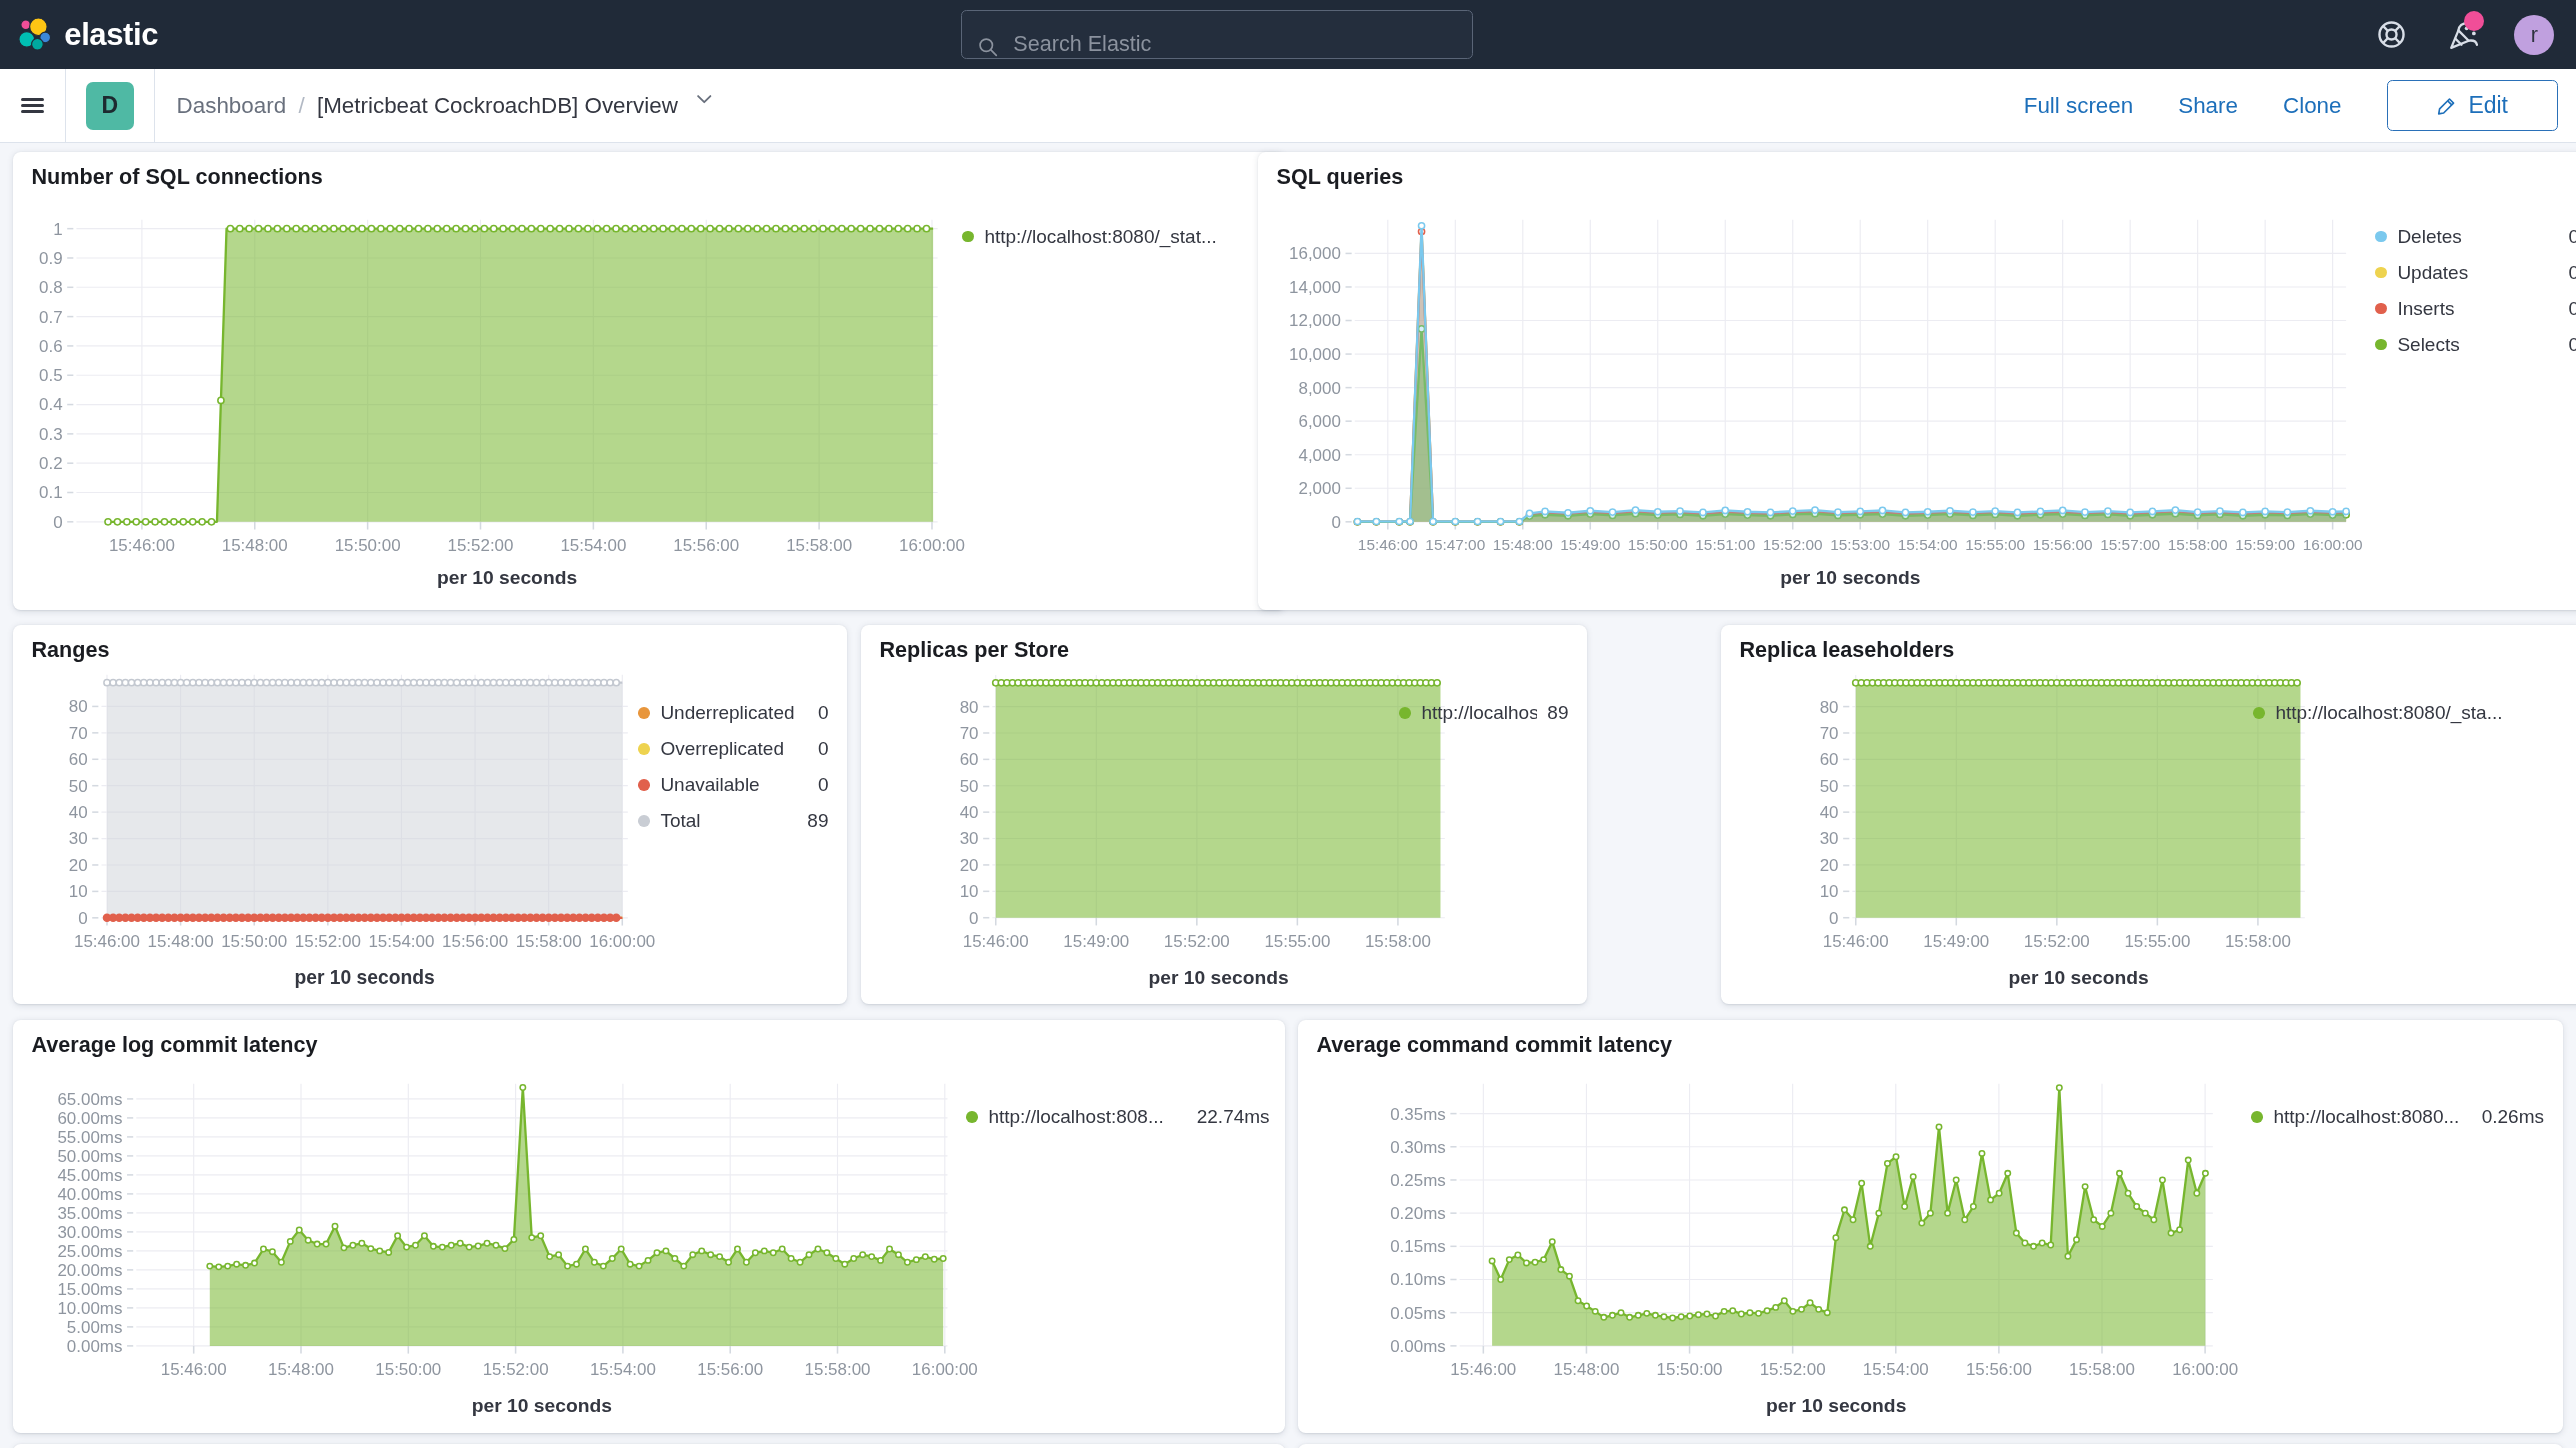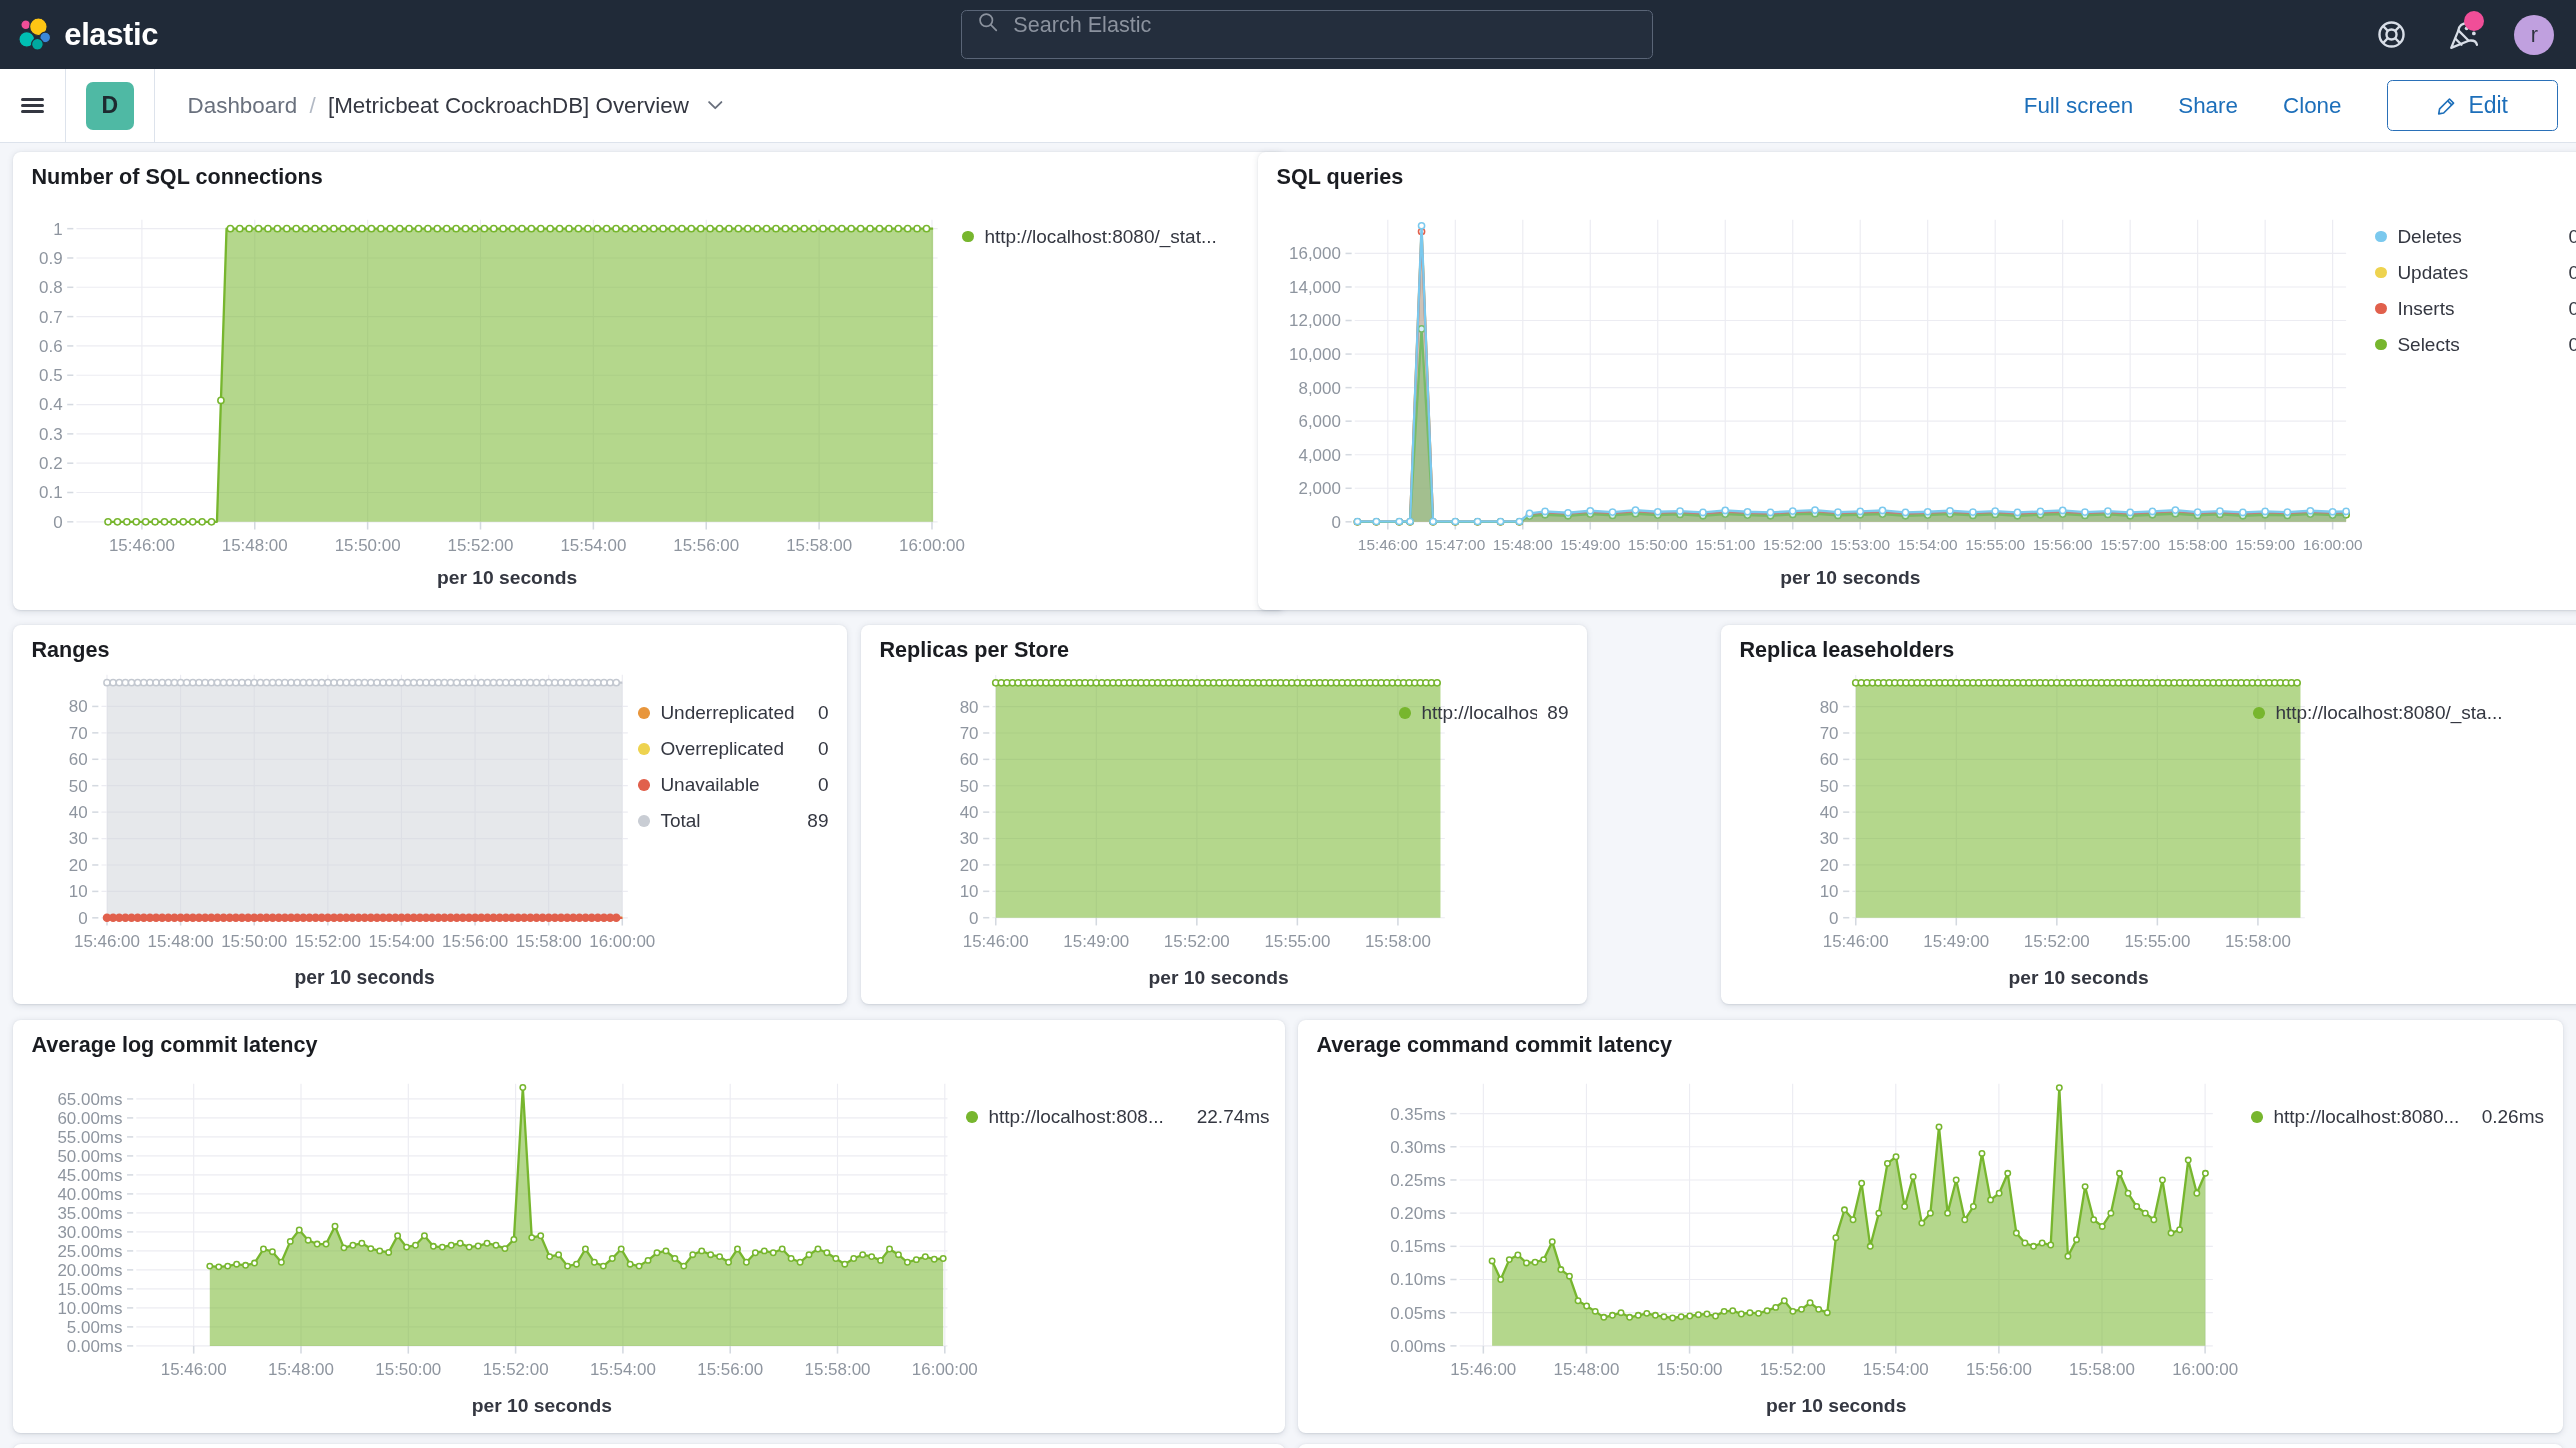--- a/index.html
+++ b/index.html
@@ -12,23 +12,23 @@
   svg { display:block; overflow:visible; font-family:inherit; }
 
   
   .header {
     position:absolute; left:0; top:0; width:2576px; height:69px;
     background:#202a38; display:flex; align-items:center;
   }
   .logo { display:flex; align-items:center; gap:12.3px; padding-left:17px; }
   .logo-text { color:#fff; font-size:31px; font-weight:bold; letter-spacing:-0.4px; }
   .search {
-    position:absolute; left:961px; top:10px; width:692px; height:49px;
+    position:absolute; left:961px; top:10px; width:512px; height:49px;
     border:1.5px solid #5a6577; border-radius:5.4px; background:#242e3d;
-    display:flex; align-items:flex-start; gap:12.3px; padding:0 15.4px;
+    display:flex; align-items:flex-end; gap:12.3px; padding:0 15.4px;
   }
   .search input {
     flex:1; background:transparent; border:none; outline:none;
     color:#cdd4de; font-size:21.6px; font-family:inherit;
   }
   .search input::placeholder { color:#8b929e; }
   .hdr-right { margin-left:auto; display:flex; align-items:center; gap:35px; padding-right:21.6px; }
   .hicon { position:relative; width:35px; height:35px; cursor:pointer; }
   .badge-dot {
     position:absolute; right:-4.6px; top:-6.2px; width:20px; height:20px;
@@ -48,21 +48,21 @@
   }
   .menu-btn { width:65px; height:74px; display:flex; align-items:center; justify-content:center; cursor:pointer; }
   .menu-btn span { display:block; width:23px; height:3.1px; background:#343741; border-radius:1.5px; margin:2.7px 0; }
   .menu-bars { }
   .vdiv { width:0.8px; background:#dde3ec; align-self:stretch; }
   .app-badge {
     width:48px; height:48px; margin:0 20px; border-radius:7px; background:#4fb9a4;
     display:flex; align-items:center; justify-content:center;
     color:#1d2a30; font-size:23px; font-weight:bold; cursor:pointer;
   }
-  .crumbs { display:flex; align-items:center; gap:12.3px; margin-left:33px; font-size:22.4px; }
+  .crumbs { display:flex; gap:12.3px; margin-left:22px; font-size:22.4px; }
   .crumb-root { color:#69707d; cursor:pointer; }
   .crumb-sep { color:#b2b9c4; }
   .crumb-title { color:#343741; }
   .chev { margin-left:4.6px; cursor:pointer; }
   .tb-right { margin-left:auto; display:flex; align-items:center; gap:45px; padding-right:18.5px; }
   .tb-link { color:#1d6fba; font-size:22.4px; cursor:pointer;text-align:center; }
   .edit-btn {
     display:flex; align-items:center; gap:10.8px; justify-content:center;
     min-width:171px; height:51px; padding:0 23px;
     border:1.5px solid #2a70b8; border-radius:5.4px; color:#1d6fba;

